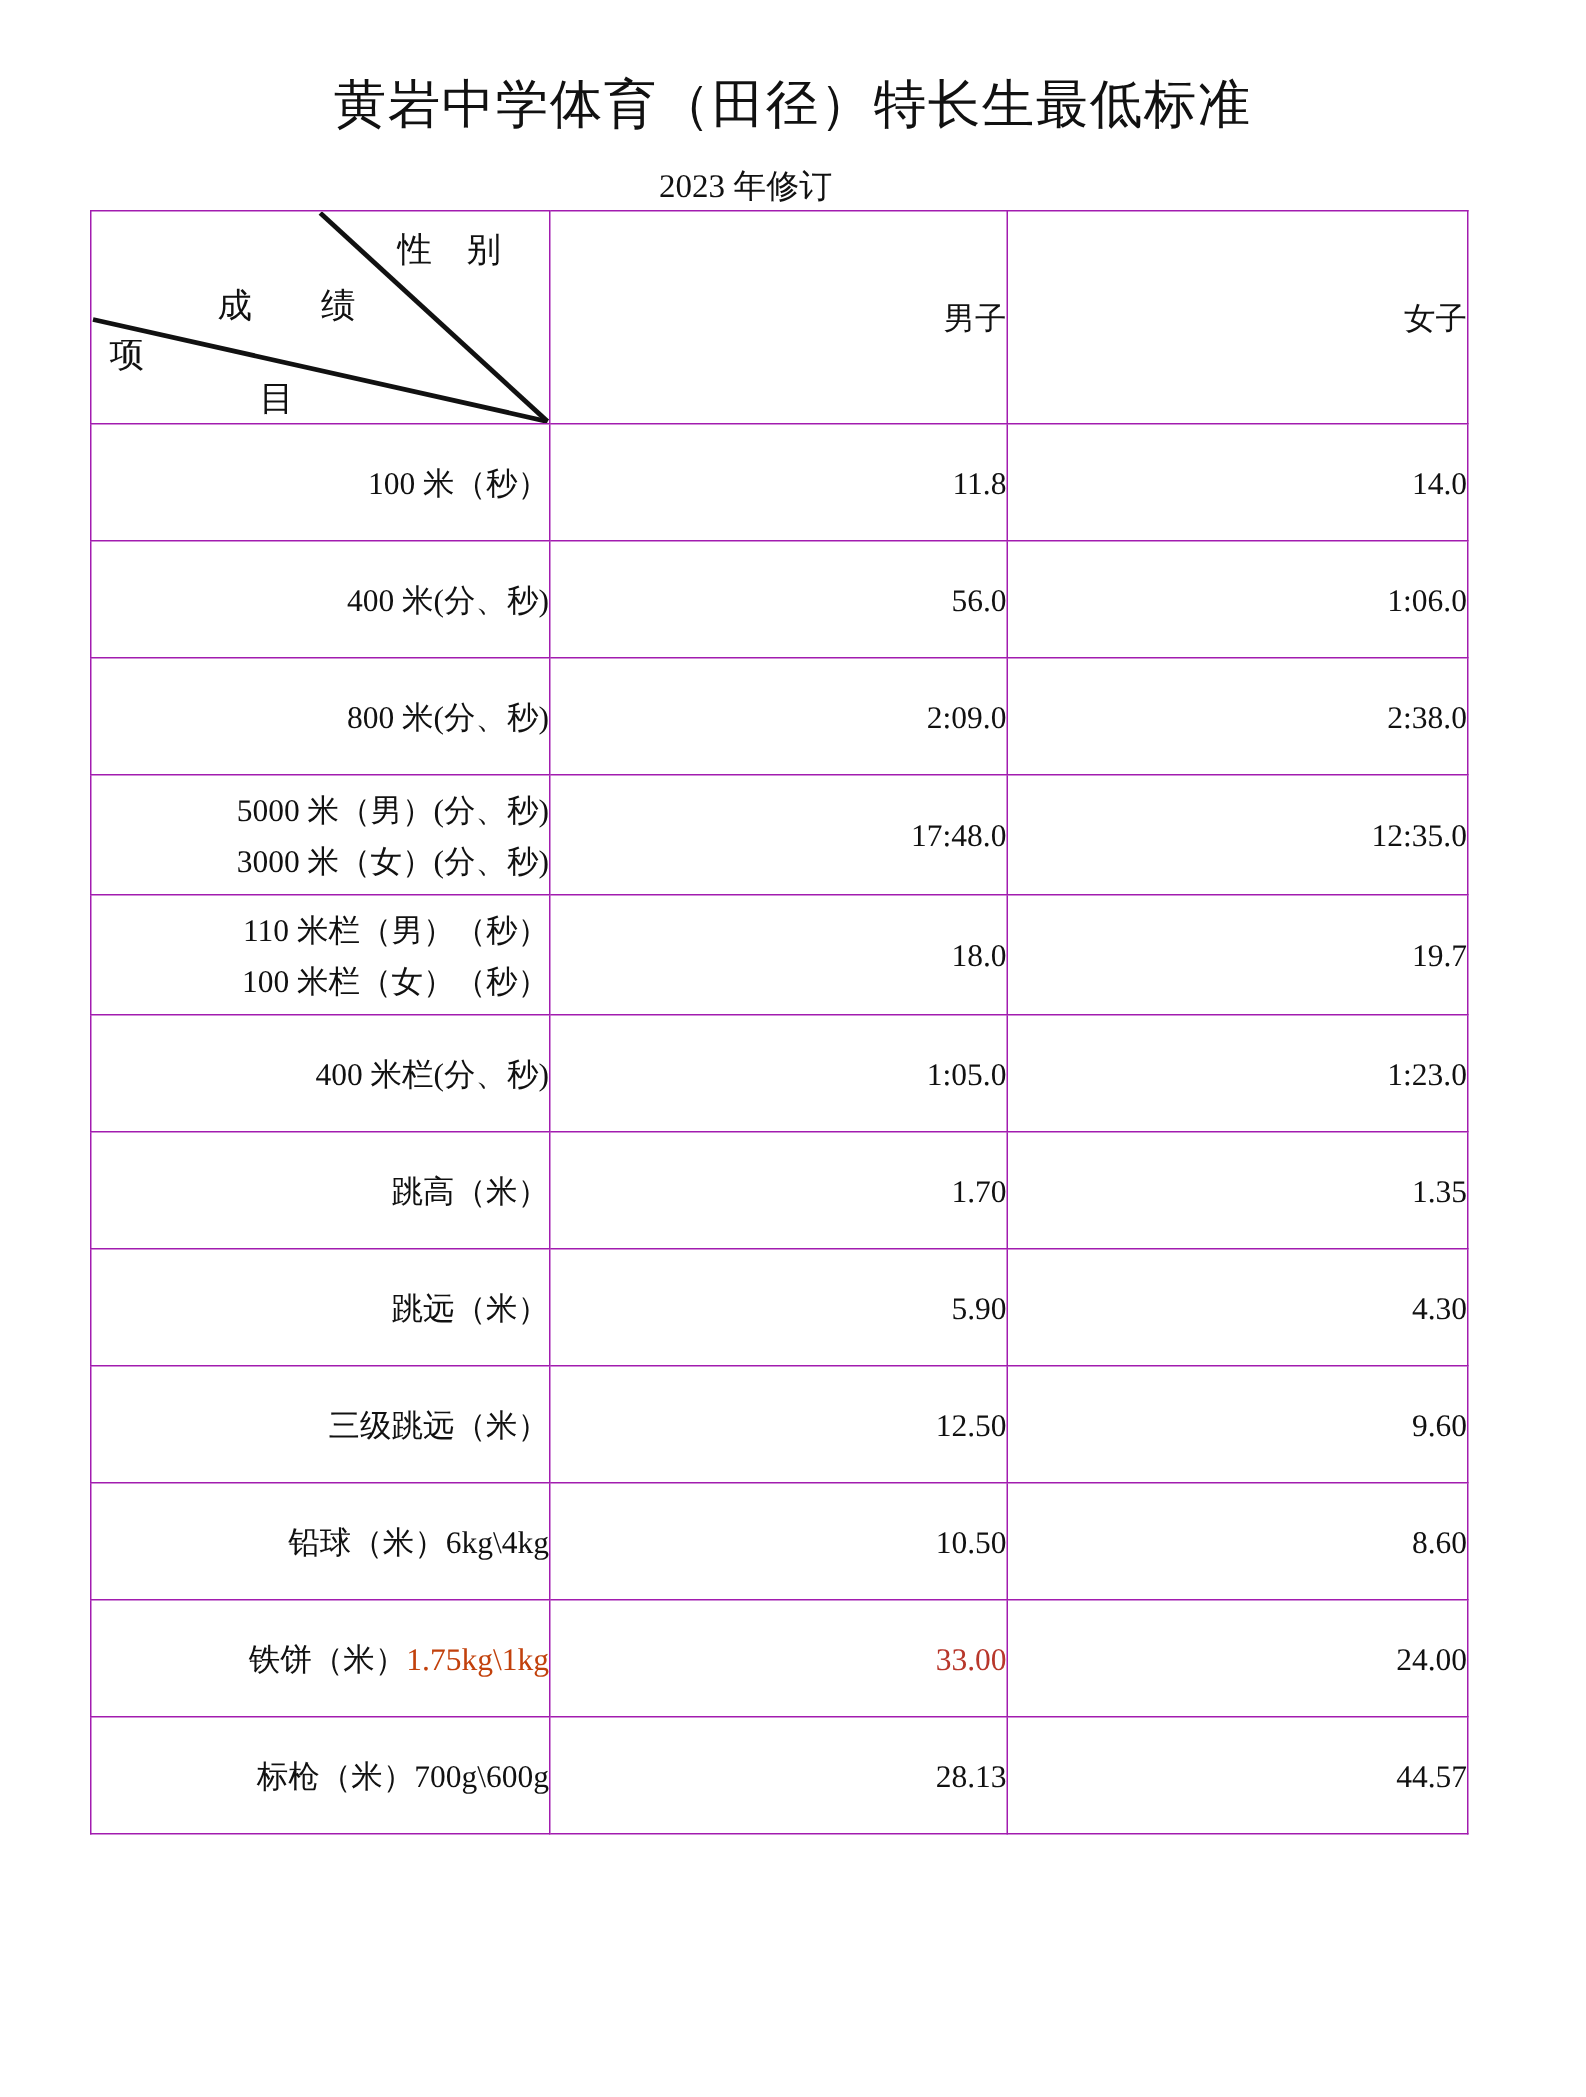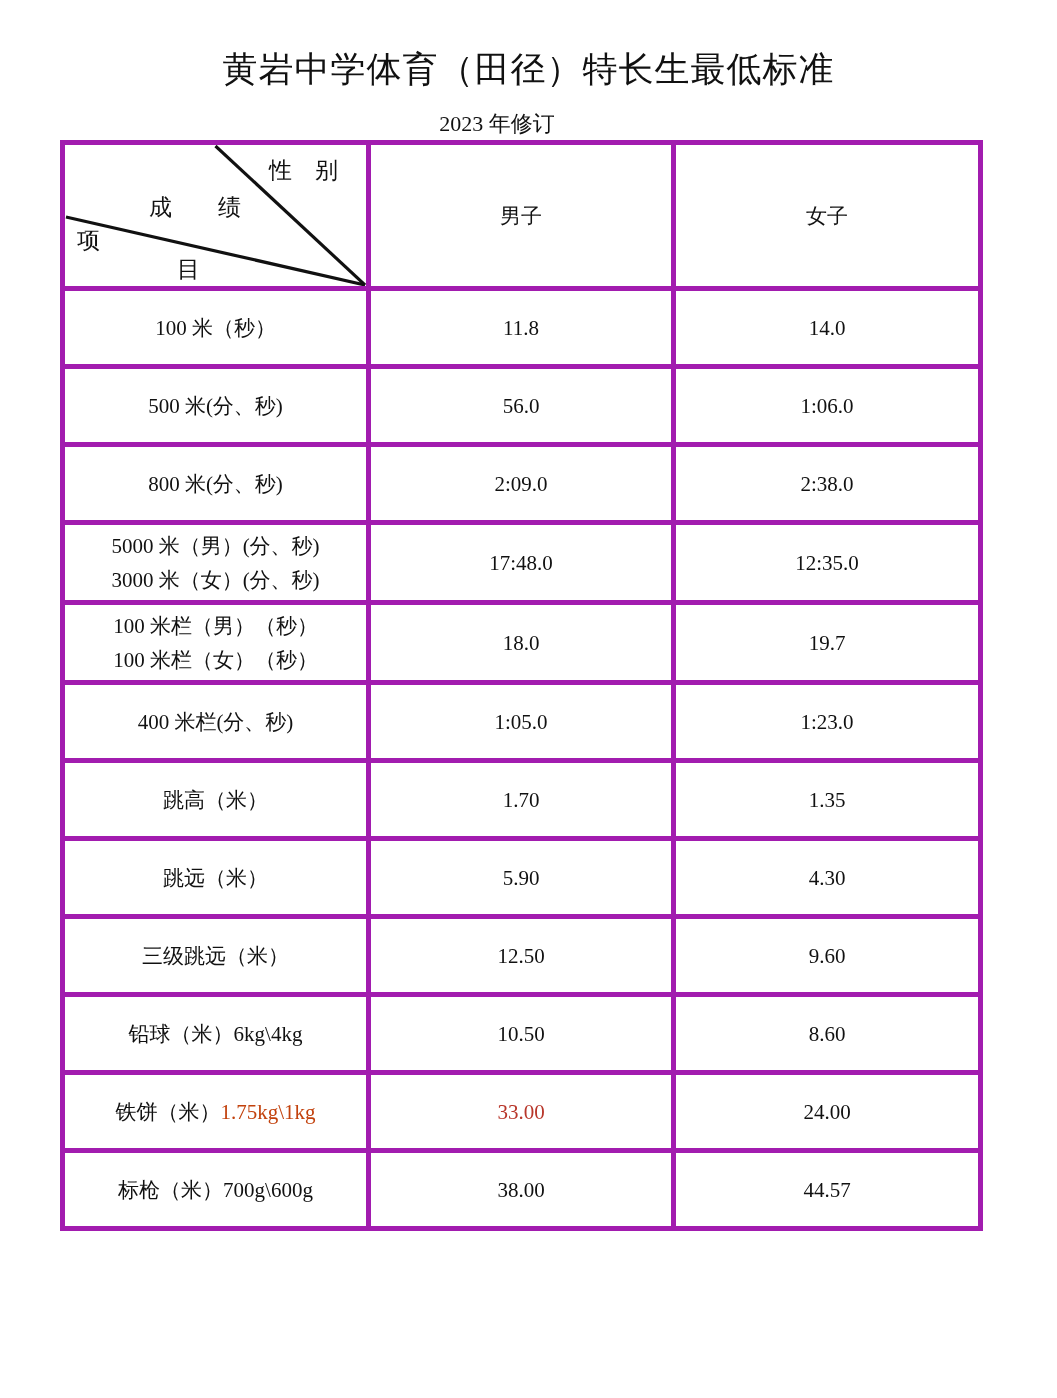--- a/index.html
+++ b/index.html
@@ -55,23 +55,23 @@
     left: 60px;
     top: 140px;
     width: 918px;
   }
   table.std {
     border-collapse: collapse;
     width: 918px;
     table-layout: fixed;
   }
   table.std td {
-    border: 5px solid #a21caf;
+    border: 1px solid #a21caf;
     padding: 0;
-    text-align: center;
+    text-align: right;
     vertical-align: middle;
     font-size: 21px;
     line-height: 30px;
     color: #111111;
   }
   col.c-item  { width: 306px; }
   col.c-male  { width: 305px; }
   col.c-female{ width: 307px; }
 
   
@@ -158,40 +158,40 @@
           <td class="gender-head">男子</td>
           <td class="gender-head">女子</td>
         </tr>
 
       <tr class="row-item">
             <td class="item-cell"><span class="nowrap">100 米（秒）</span></td>
             <td class="value-cell">11.8</td>
             <td class="value-cell">14.0</td>
           </tr>
           <tr class="row-item">
-            <td class="item-cell"><span class="nowrap">500 米(分、秒)</span></td>
+            <td class="item-cell"><span class="nowrap">400 米(分、秒)</span></td>
             <td class="value-cell">56.0</td>
             <td class="value-cell">1:06.0</td>
           </tr>
           <tr class="row-item">
             <td class="item-cell"><span class="nowrap">800 米(分、秒)</span></td>
             <td class="value-cell">2:09.0</td>
             <td class="value-cell">2:38.0</td>
           </tr>
           <tr class="row-item-2l">
             <td class="item-cell">
               <span class="two-line-a">5000 米（男）(分、秒)</span>
               <span class="two-line-b">3000 米（女）(分、秒)</span>
             </td>
             <td class="value-cell">17:48.0</td>
             <td class="value-cell">12:35.0</td>
           </tr>
           <tr class="row-item-2l">
             <td class="item-cell">
-              <span class="two-line-a">100 米栏（男）（秒）</span>
+              <span class="two-line-a">110 米栏（男）（秒）</span>
               <span class="two-line-b">100 米栏（女）（秒）</span>
             </td>
             <td class="value-cell">18.0</td>
             <td class="value-cell">19.7</td>
           </tr>
           <tr class="row-item">
             <td class="item-cell"><span class="nowrap">400 米栏(分、秒)</span></td>
             <td class="value-cell">1:05.0</td>
             <td class="value-cell">1:23.0</td>
           </tr>
@@ -215,20 +215,20 @@
             <td class="value-cell">10.50</td>
             <td class="value-cell">8.60</td>
           </tr>
           <tr class="row-item">
             <td class="item-cell"><span class="nowrap">铁饼（米）</span><span class="hl-red nowrap" style="color: #c2410c;">1.75kg\1kg</span></td>
             <td class="value-cell" style="color: rgb(184, 55, 43);">33.00</td>
             <td class="value-cell">24.00</td>
           </tr>
           <tr class="row-item">
             <td class="item-cell"><span class="nowrap">标枪（米）700g\600g</span></td>
-            <td class="value-cell">38.00</td>
+            <td class="value-cell">28.13</td>
             <td class="value-cell">44.57</td>
           </tr>
         </tbody>
     </table>
   </div>
 
 </div>
 
 </body></html>

